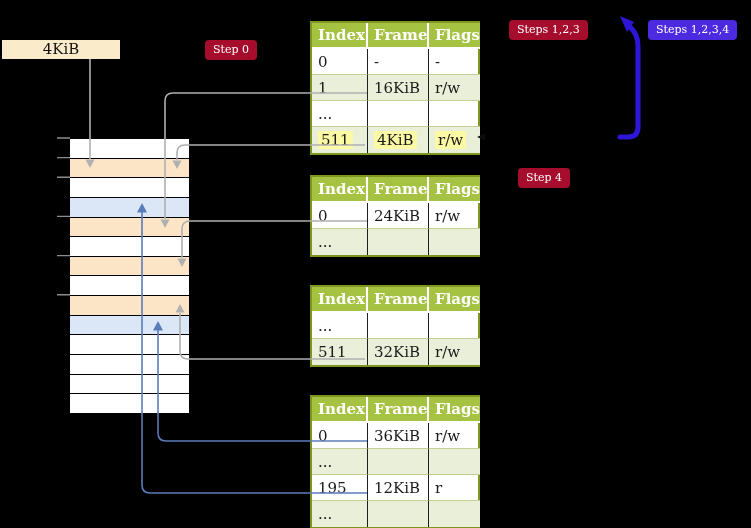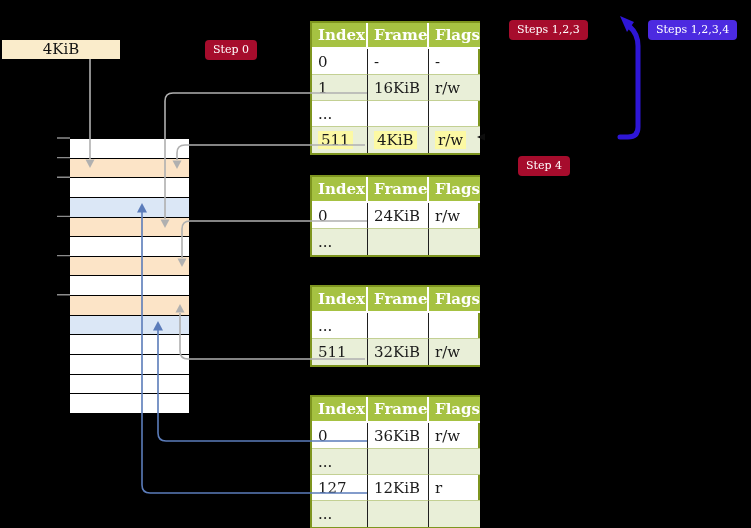--- a/index.html
+++ b/index.html
@@ -25,21 +25,21 @@
   
   .badge{
     height:20px;line-height:20px;padding:0 8px;border-radius:4px;
     color:#fff;font-size:11px;white-space:nowrap;
   }
   .badge.red{background:var(--crimson)}
   .badge.blue{background:var(--violet)}
   .b-step0{left:205px;top:40px}
   .b-steps123{left:509px;top:20px}
   .b-steps1234{left:648px;top:20px}
-  .b-step4{left:518px;top:156px}
+  .b-step4{left:518px;top:168px}
 
   
   .memcol{
     left:69px;top:138px;width:121px;height:276px;
     border:1.5px solid #000;background:#fff;
     display:flex;flex-direction:column;
   }
   .mrow{flex:1;background:#fff}
   .mrow + .mrow{border-top:1.5px solid #000}
   .mrow[data-kind="pagetable"]{background:var(--peach)}
@@ -218,21 +218,21 @@
       <span>...</span>
     </div>
   <div class="cell td alt">
       <span></span>
     </div>
   <div class="cell td alt last">
       <span></span>
     </div>
 
   <div class="cell td">
-      <span>127</span>
+      <span>195</span>
     </div>
   <div class="cell td">
       <span>12KiB</span>
     </div>
   <div class="cell td last">
       <span>r</span>
     </div>
 
   <div class="cell td alt bot">
       <span>...</span>

